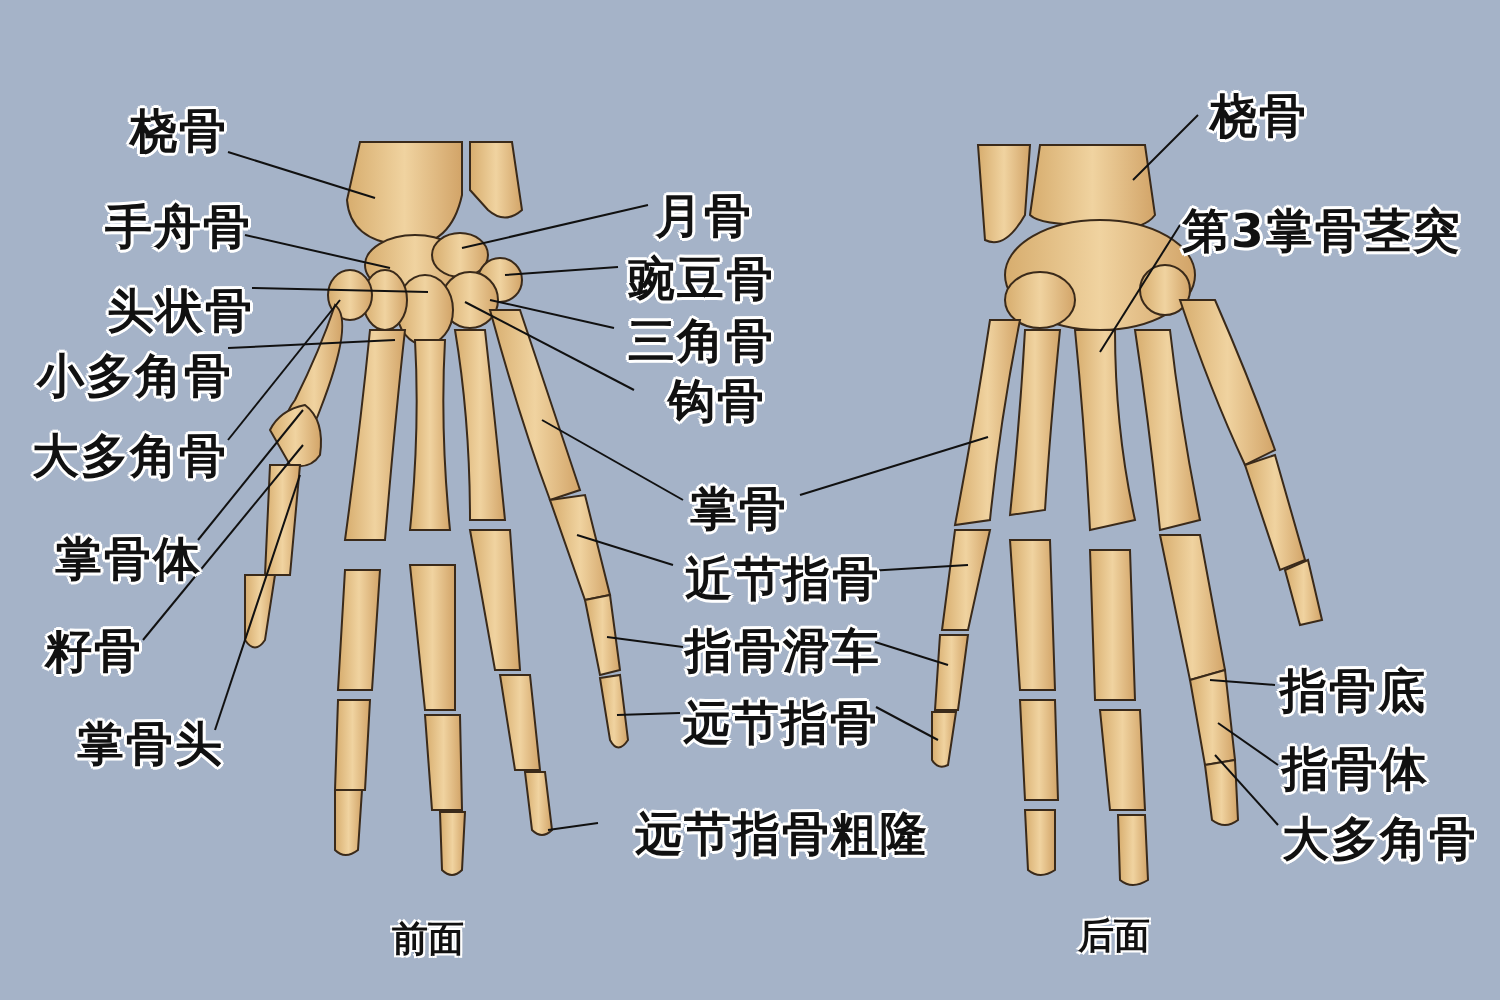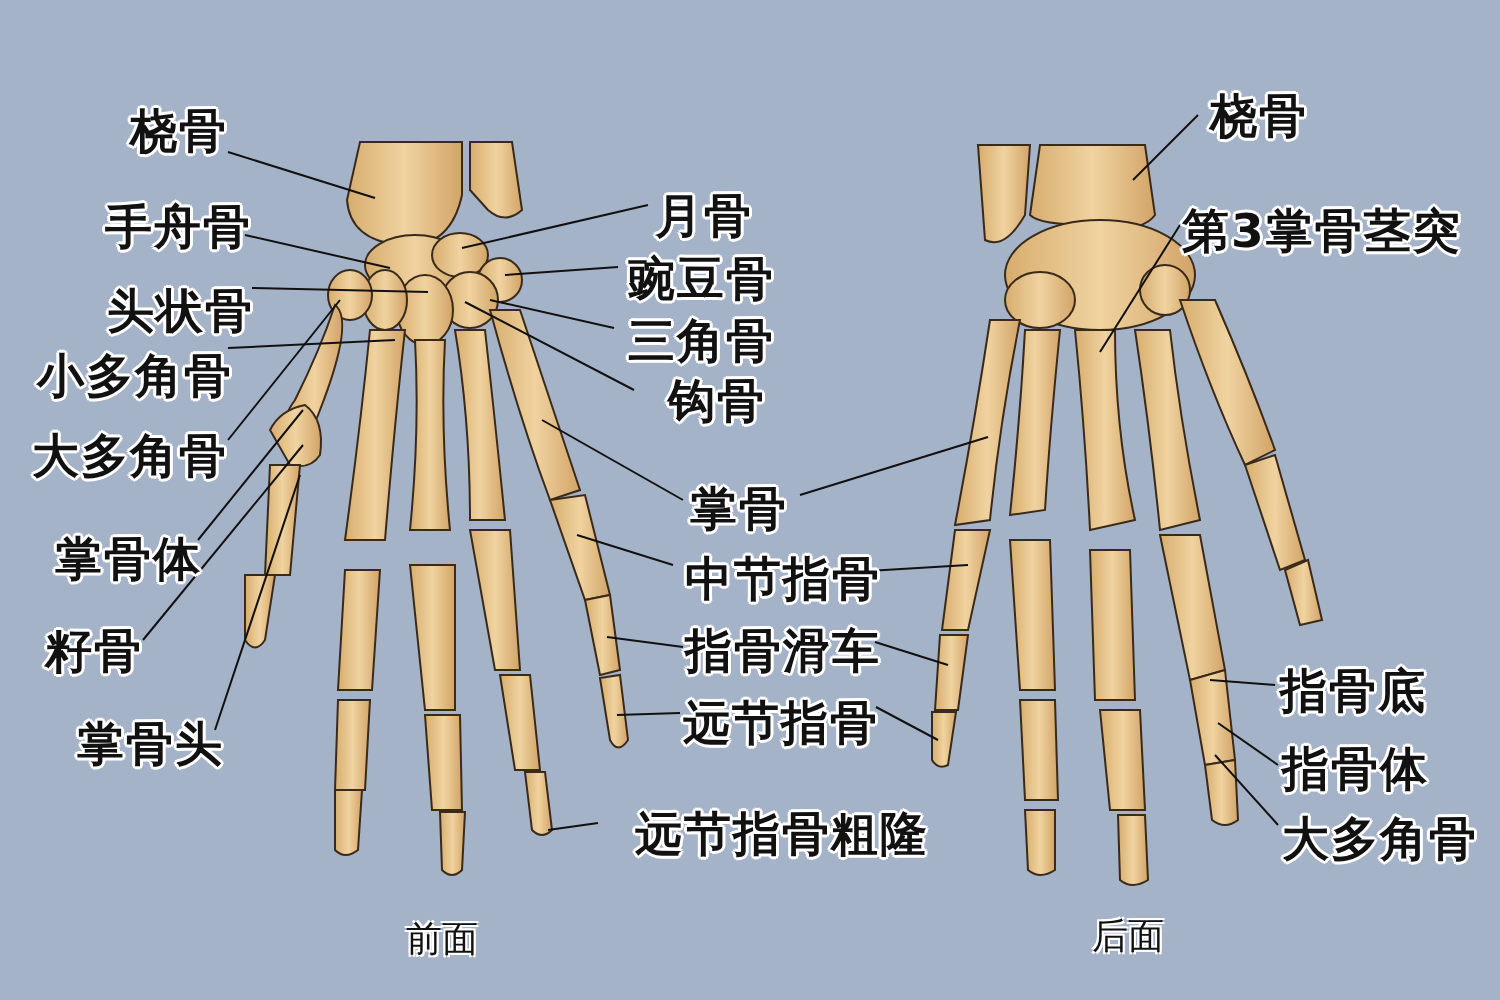--- a/index.html
+++ b/index.html
@@ -1,21 +1,21 @@
 <!DOCTYPE html>
 <html><head>
 <meta charset="utf-8">
 <style>
   html,body{margin:0;padding:0;}
   body{width:1500px;height:1000px;background:#a5b3c8;position:relative;overflow:hidden;font-family:"DejaVu Sans","Liberation Sans",sans-serif;}
   svg.art{position:absolute;left:0;top:0;width:1500px;height:1000px;}
   .lbl{position:absolute;font-size:47px;font-weight:bold;color:#111;white-space:nowrap;letter-spacing:2px;
     text-shadow:2px 2px 0 #fff,-2px -2px 0 #fff,2px -2px 0 #fff,-2px 2px 0 #fff,0 3px 0 #fff,0 -3px 0 #fff,3px 0 0 #fff,-3px 0 0 #fff;}
-  .cap{position:absolute;font-size:36px;font-weight:normal;color:#111;
-    text-shadow:2px 2px 0 #fff,-2px -2px 0 #fff,2px -2px 0 #fff,-2px 2px 0 #fff;margin-left:14px;}
+  .cap{position:absolute;font-size:36px;font-weight:bold;color:#111;
+    text-shadow:2px 2px 0 #fff,-2px -2px 0 #fff,2px -2px 0 #fff,-2px 2px 0 #fff;}
 </style>
 </head>
 <body>
 
 <svg class="art" viewBox="0 0 1500 1000">
   <defs>
     <linearGradient id="bg1" x1="0" x2="1">
       <stop offset="0" stop-color="#d7ad6e"></stop>
         <stop offset="0.5" stop-color="#f0d3a0"></stop>
         <stop offset="1" stop-color="#d2a468"></stop>
@@ -127,21 +127,21 @@
 <div class="lbl" style="left:37px;top:345px">小多角骨</div>
 <div class="lbl" style="left:32px;top:425px">大多角骨</div>
 <div class="lbl" style="left:55px;top:528px">掌骨体</div>
 <div class="lbl" style="left:45px;top:620px">籽骨</div>
 <div class="lbl" style="left:77px;top:713px">掌骨头</div>
 <div class="lbl" style="left:655px;top:185px">月骨</div>
 <div class="lbl" style="left:628px;top:248px">豌豆骨</div>
 <div class="lbl" style="left:628px;top:310px">三角骨</div>
 <div class="lbl" style="left:668px;top:370px">钩骨</div>
 <div class="lbl" style="left:690px;top:478px">掌骨</div>
-<div class="lbl" style="left:685px;top:548px">中节指骨</div>
+<div class="lbl" style="left:685px;top:548px">近节指骨</div>
 <div class="lbl" style="left:685px;top:620px">指骨滑车</div>
 <div class="lbl" style="left:683px;top:692px">远节指骨</div>
 <div class="lbl" style="left:635px;top:803px">远节指骨粗隆</div>
 
 <div class="lbl" style="left:1210px;top:85px">桡骨</div>
 <div class="lbl" style="left:1182px;top:200px">第3掌骨茎突</div>
 <div class="lbl" style="left:1280px;top:660px">指骨底</div>
 <div class="lbl" style="left:1282px;top:738px">指骨体</div>
 <div class="lbl" style="left:1282px;top:808px">大多角骨</div>
 

